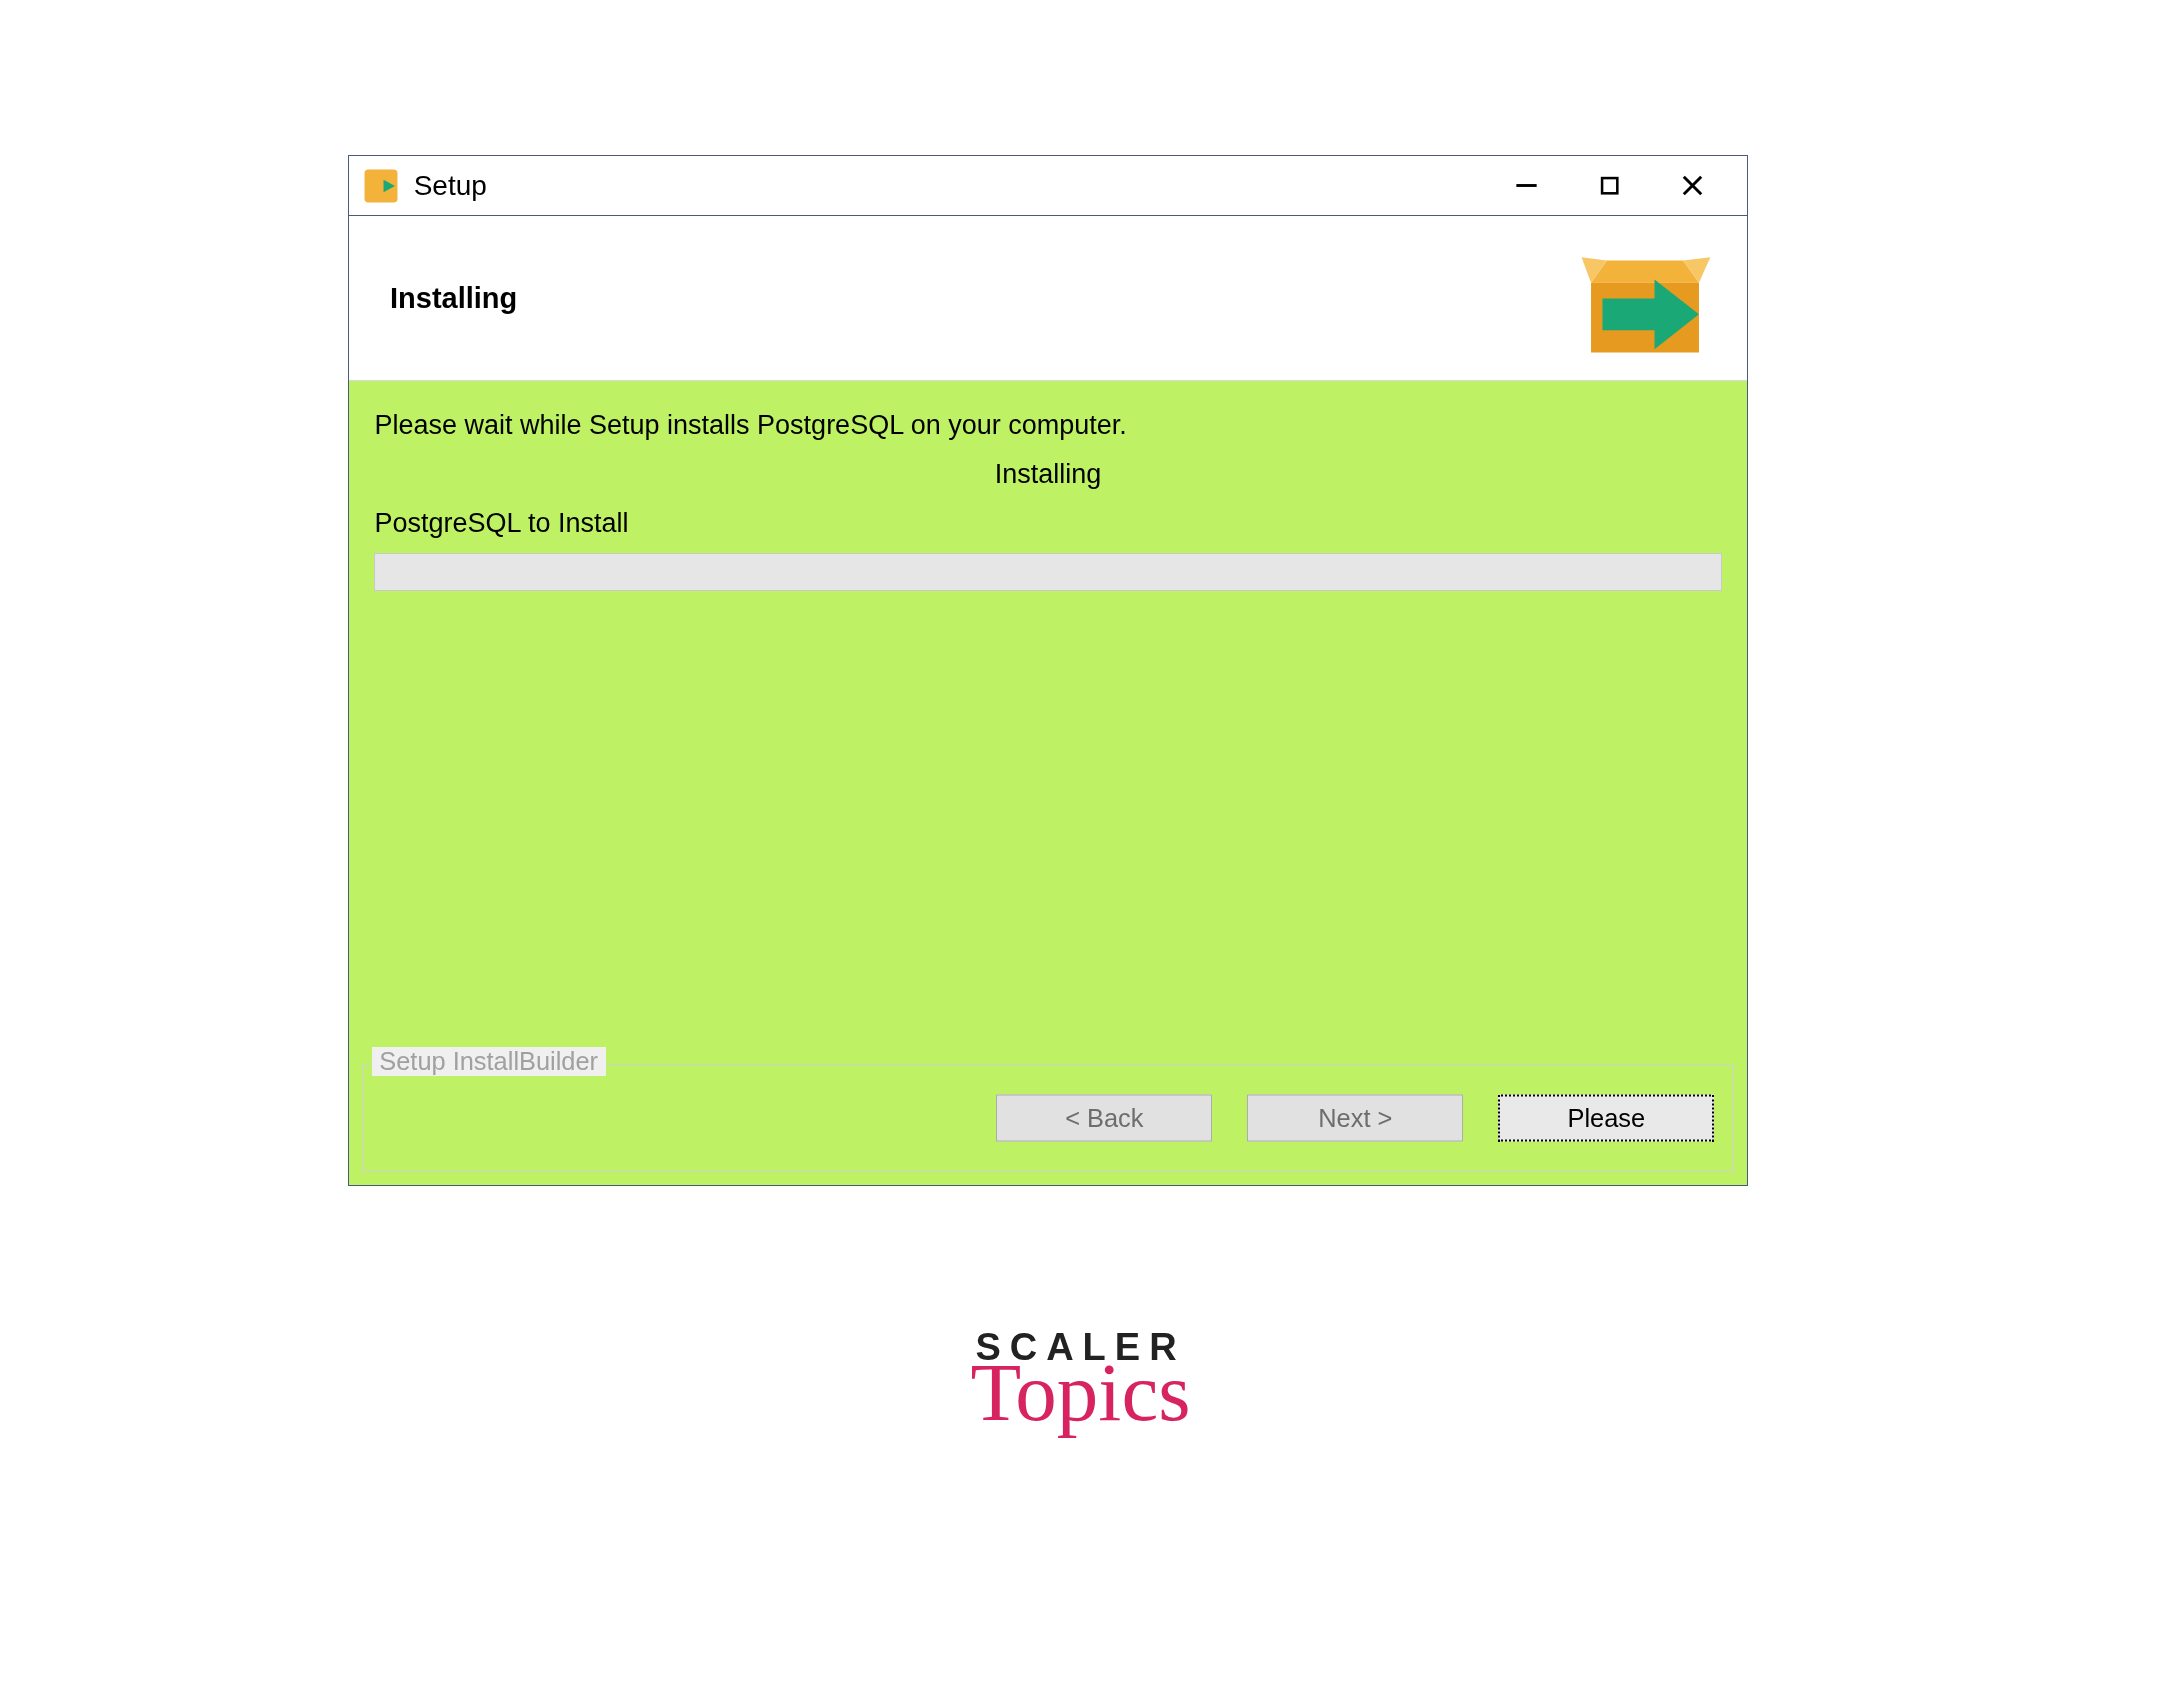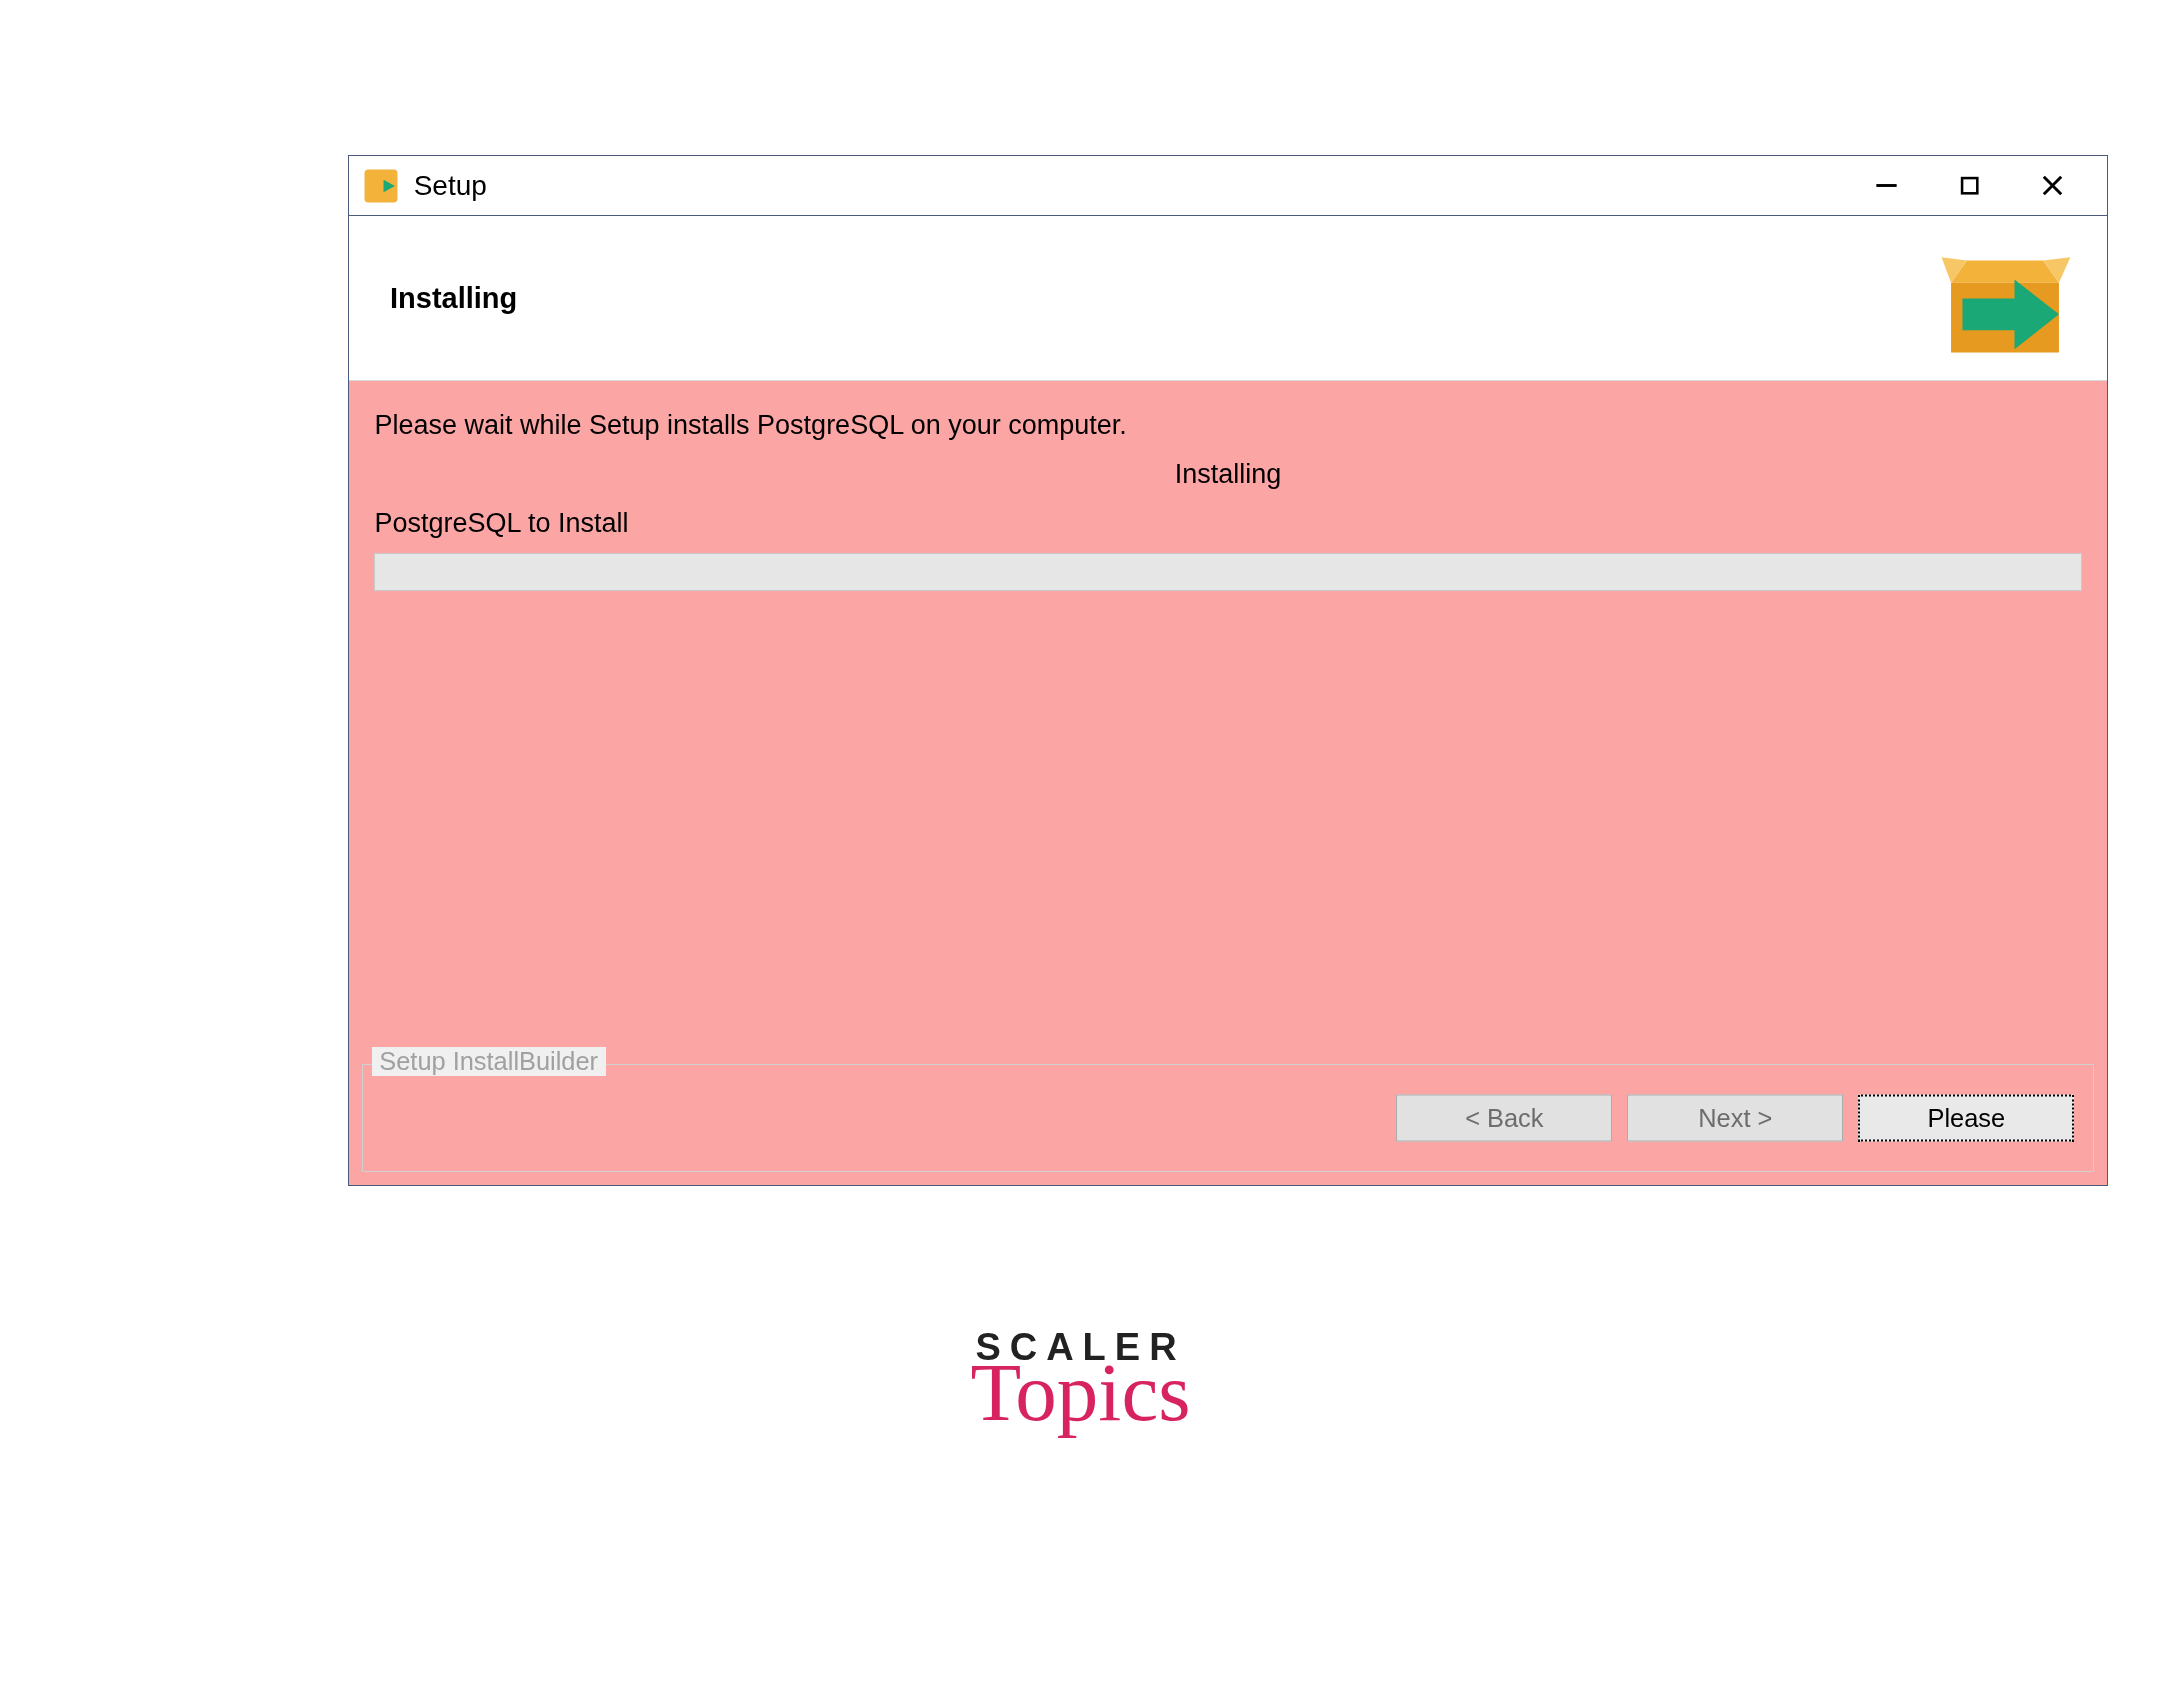--- a/index.html
+++ b/index.html
@@ -10,23 +10,23 @@
     background: #ffffff;
     font-family: "Segoe UI", Tahoma, sans-serif;
     position: relative;
   }
 
   
   .dialog {
     position: absolute;
     left: 348px;
     top: 155px;
-    width: 1760px;
+    width: 1400px;
     height: 1031px;
-    background: #fca5a5;
+    background: #bef264;
     border: 1.9px solid #4a5a7a;
     box-sizing: border-box;
   }
 
   
   .titlebar {
     height: 60px;
     background: #ffffff;
     display: flex;
     align-items: center;
@@ -110,21 +110,21 @@
     top: -18px;
     left: 9px;
     background: #f0f0f0;
     padding: 0 7.6px;
     font-size: 25.4px;
     color: #a0a0a0;
   }
   .footer-buttons {
     position: absolute;
     right: 19px; top: 50%; transform: translateY(-50%);
-    display: flex; gap: 15px;
+    display: flex; gap: 35px;
   }
   .wiz-btn {
     width: 216px; height: 47px;
     background: #e1e1e1;
     border: 1.9px solid #adadad;
     font-size: 25.4px;
     display: flex; align-items: center; justify-content: center;
     color: #6d6d6d;
     box-sizing: border-box;
   }

